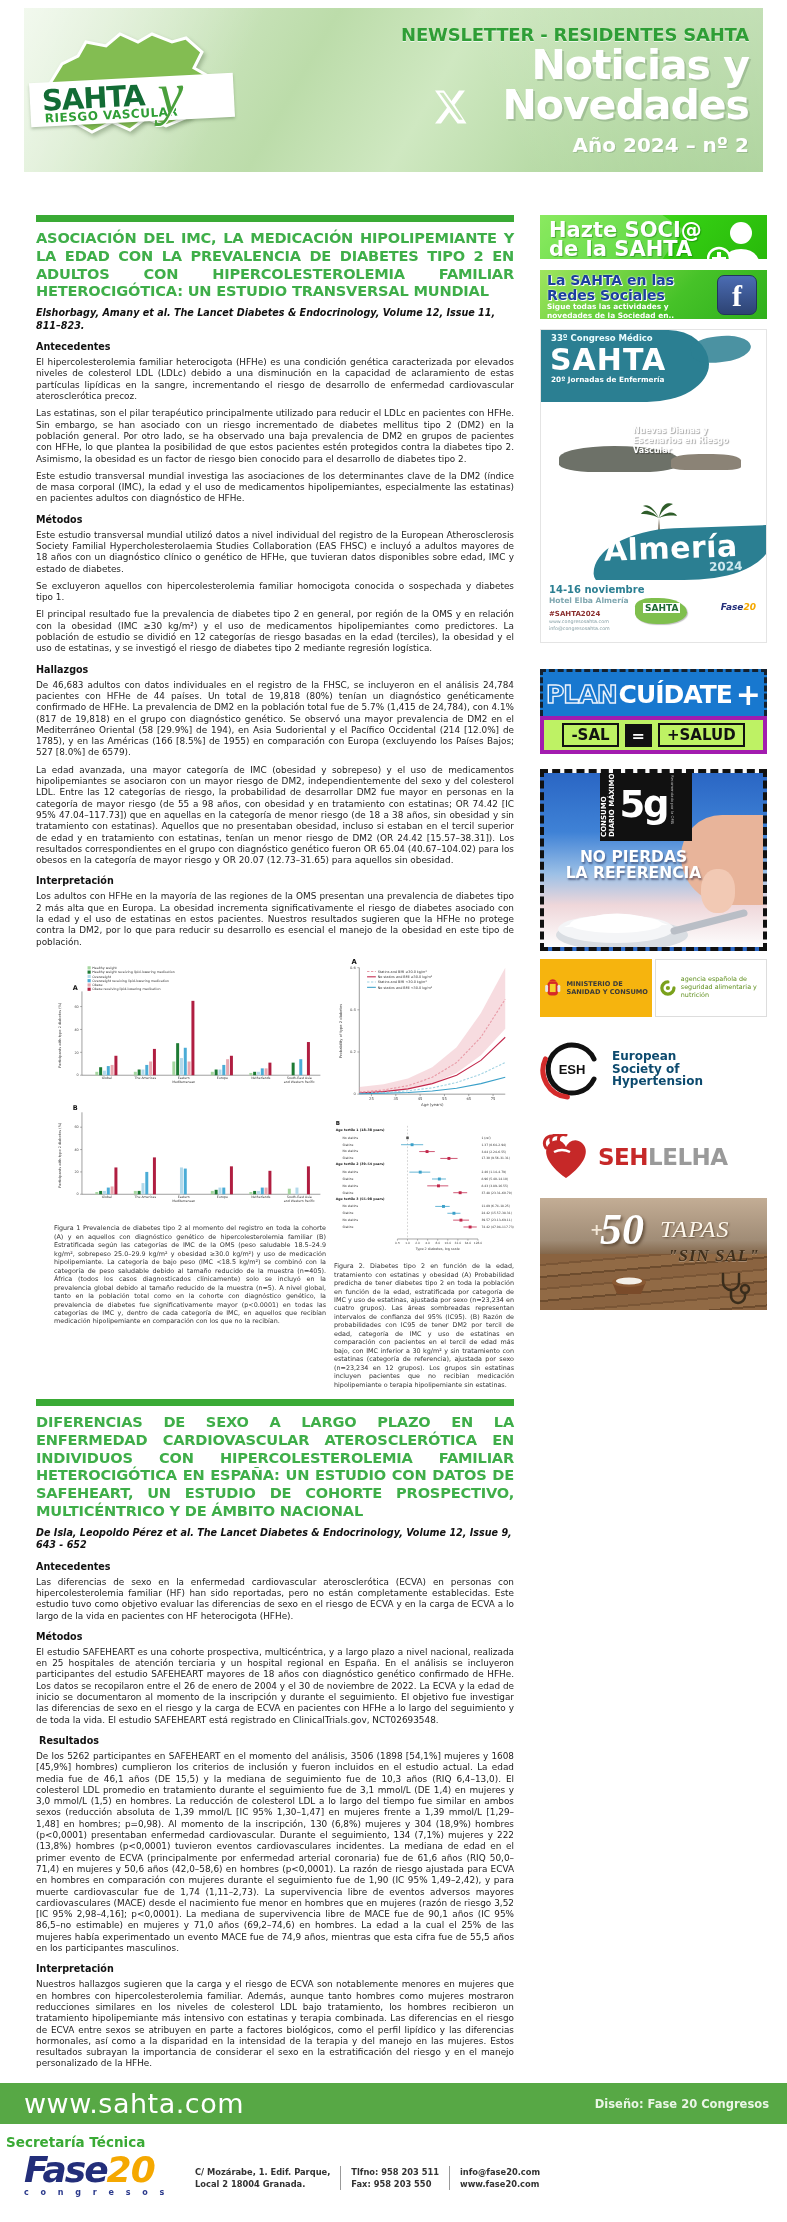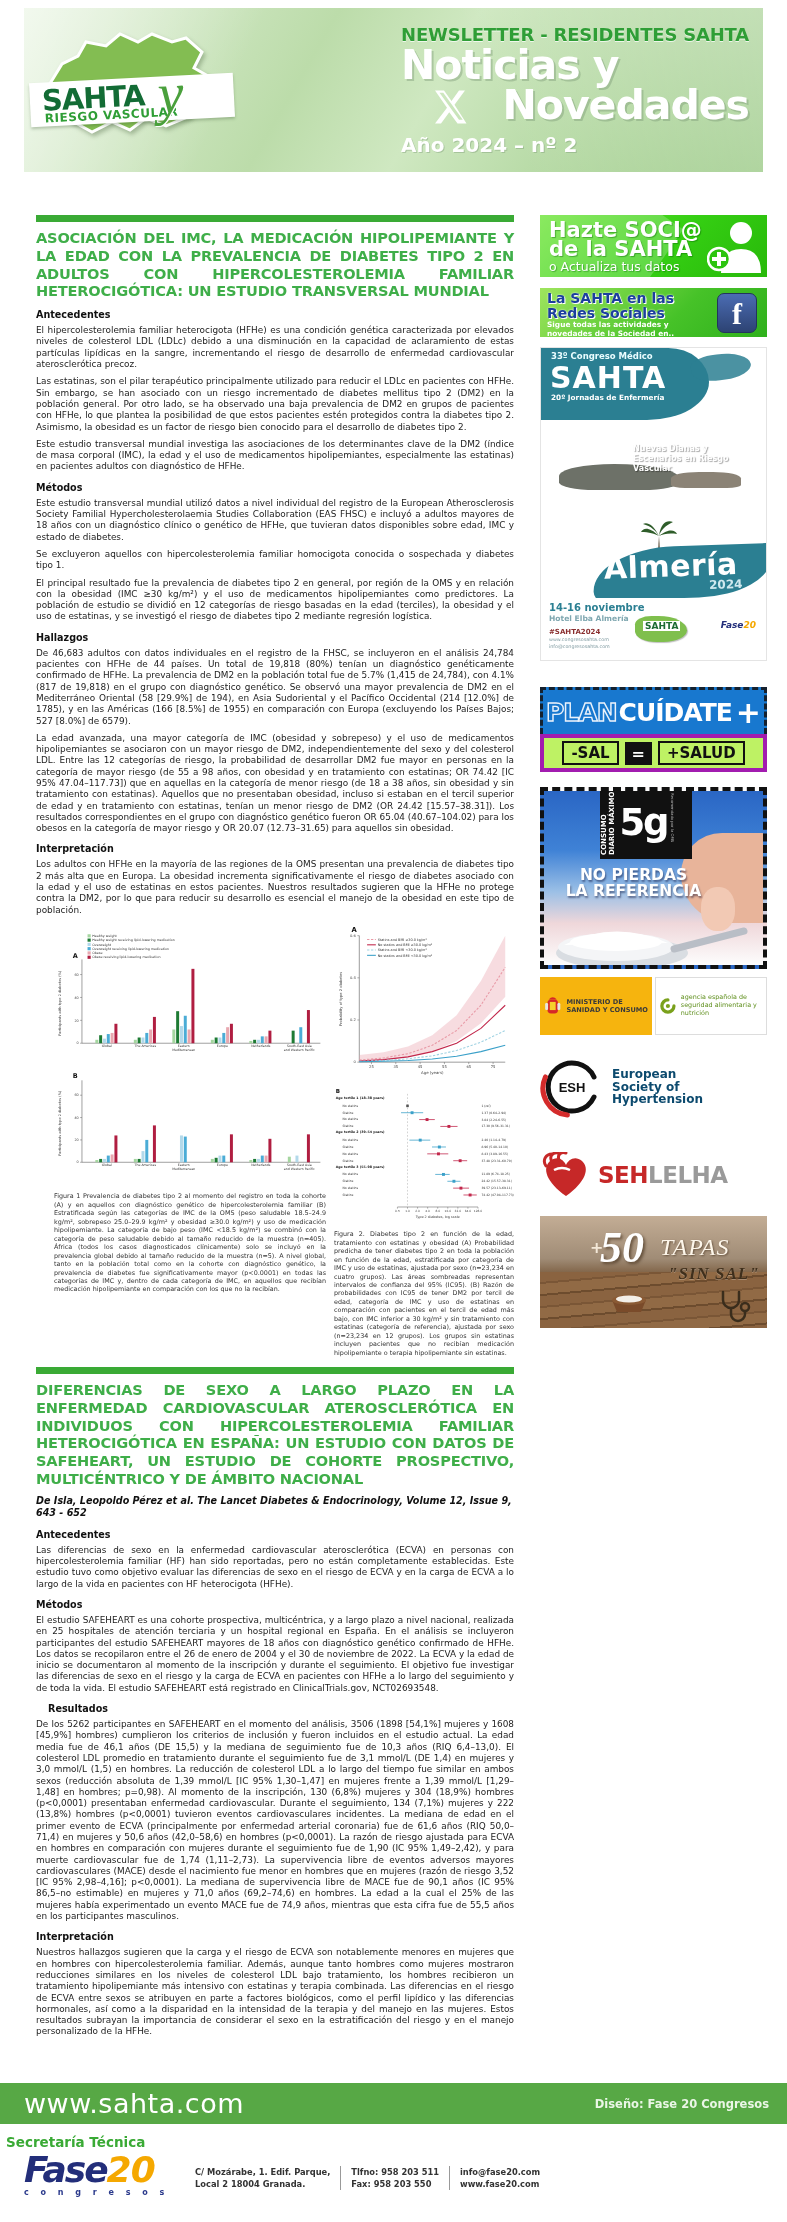--- a/index.html
+++ b/index.html
@@ -13,21 +13,21 @@
       linear-gradient(245deg, rgba(255,255,255,.35) 0%, rgba(255,255,255,0) 38%),
       linear-gradient(120deg,#e2f1da 0%,#bcdcaa 38%,#cfe8c1 55%,#94c67e 100%);}
   .map-wrap{position:absolute;left:10px;top:4px;width:196px;height:152px;}
   .map-wrap svg{filter:drop-shadow(2px 3px 2px rgba(60,90,50,.35));}
   .map-band{position:absolute;left:-4px;top:66px;width:204px;height:44px;background:#fff;
     transform:rotate(-3deg);box-shadow:0 2px 3px rgba(60,90,50,.3);}
   .map-sahta{position:absolute;left:12px;top:1px;font-size:29px;font-weight:900;color:#136c35;letter-spacing:-1px;}
   .map-rv{position:absolute;left:14px;top:29px;font-size:12px;font-weight:800;color:#2f9e36;letter-spacing:.5px;}
   .map-y{position:absolute;left:128px;top:-16px;font-family:"Liberation Serif",serif;font-style:italic;
     font-size:58px;color:#4aa03c;text-shadow:1px 1px 0 #fff;}
-  .header-right{position:absolute;right:14px;top:16px;}
+  .header-right{position:absolute;right:14px;top:16px;text-align:right;}
   .nl-line{font-size:18px;font-weight:800;color:#2f9e36;letter-spacing:-.2px;text-shadow:0 1px 0 rgba(255,255,255,.7);}
   .big-title{font-size:41px;font-weight:800;color:#fff;line-height:.98;letter-spacing:-1px;
     text-shadow:2px 2px 0 rgba(120,150,115,.4);}
   .big-row{display:flex;justify-content:flex-end;align-items:center;gap:34px;}
   .x-icon{width:36px;height:36px;margin-bottom:-4px;}
   .anho{margin-top:8px;font-size:20px;font-weight:800;color:#fff;text-shadow:1px 1px 0 rgba(120,150,115,.4);}
 
   
   .content{position:absolute;top:215px;left:36px;width:727px;display:flex;gap:26px;}
   .main{width:478px;}
@@ -42,21 +42,21 @@
 
   
   .figures{display:flex;gap:8px;margin:8px 0 10px 18px;}
   .figcol1{width:272px;}
   .figcol2{width:180px;}
   .figcap{font-size:6.4px;line-height:1.32;color:#333;text-align:justify;margin-top:4px;}
   .figures svg{width:100%;height:auto;display:block;}
 
   
   .sb{width:227px;box-sizing:border-box;}
-  .sb-hazte{height:62px;position:relative;margin-bottom:11px;color:#fff;
+  .sb-hazte{height:44px;position:relative;margin-bottom:11px;color:#fff;
     background:linear-gradient(135deg,#6ae433 0%,#35cf13 55%,#28b90a 100%);overflow:hidden;}
   .sb-hazte:before{content:"";position:absolute;left:-30px;top:-40px;width:140px;height:160px;
     background:rgba(255,255,255,.22);transform:rotate(35deg);}
   .hz1{position:absolute;left:9px;top:3px;font-size:21px;font-weight:800;text-shadow:1px 1px 1px rgba(0,90,0,.4);}
   .hz2{position:absolute;left:9px;top:22px;font-size:21px;font-weight:800;text-shadow:1px 1px 1px rgba(0,90,0,.4);}
   .hz3{position:absolute;left:9px;top:44px;font-size:12.5px;font-weight:400;text-shadow:1px 1px 1px rgba(0,90,0,.4);}
   .hz-person{position:absolute;right:6px;top:4px;}
   .sb-redes{height:49px;position:relative;margin-bottom:10px;overflow:hidden;
     background:linear-gradient(135deg,#9fe55e 0%,#46c228 60%,#2fb01c 100%);}
   .rd1{position:absolute;left:7px;top:2px;font-size:14px;font-weight:800;color:#1b3f9e;text-shadow:0 0 2px #fff,1px 1px 0 #fff;}
@@ -188,20 +188,21 @@
       </div>
       <div class="anho">Año 2024 – nº 2</div>
     </div>
   </div>
 
   <div class="content">
     <div class="main">
       <section id="article-0">
           <div class="rule"></div>
           <h2 class="art-title" style="margin: 0px 0px 7px;">ASOCIACIÓN DEL IMC, LA MEDICACIÓN HIPOLIPEMIANTE Y LA EDAD CON LA PREVALENCIA DE DIABETES TIPO 2 EN ADULTOS CON HIPERCOLESTEROLEMIA FAMILIAR HETEROCIGÓTICA: UN ESTUDIO TRANSVERSAL MUNDIAL</h2>
+          <div class="art-cite">Elshorbagy, Amany et al. The Lancet Diabetes &amp; Endocrinology, Volume 12, Issue 11, 811–823.</div>
           <h3 class="sec-h" style="margin: 9px 0px 5px;">Antecedentes</h3>
           <p class="para">El hipercolesterolemia familiar heterocigota (HFHe) es una condición genética caracterizada por elevados niveles de colesterol LDL (LDLc) debido a una disminución en la capacidad de aclaramiento de estas partículas lipídicas en la sangre, incrementando el riesgo de desarrollo de enfermedad cardiovascular aterosclerótica precoz.</p>
           <p class="para">Las estatinas, son el pilar terapéutico principalmente utilizado para reducir el LDLc en pacientes con HFHe. Sin embargo, se han asociado con un riesgo incrementado de diabetes mellitus tipo 2 (DM2) en la población general. Por otro lado, se ha observado una baja prevalencia de DM2 en grupos de pacientes con HFHe, lo que plantea la posibilidad de que estos pacientes estén protegidos contra la diabetes tipo 2. Asimismo, la obesidad es un factor de riesgo bien conocido para el desarrollo de diabetes tipo 2.</p>
           <p class="para">Este estudio transversal mundial investiga las asociaciones de los determinantes clave de la DM2 (índice de masa corporal (IMC), la edad y el uso de medicamentos hipolipemiantes, especialmente las estatinas) en pacientes adultos con diagnóstico de HFHe.</p>
           <h3 class="sec-h" style="margin: 9px 0px 5px;">Métodos</h3>
           <p class="para">Este estudio transversal mundial utilizó datos a nivel individual del registro de la European Atherosclerosis Society Familial Hypercholesterolaemia Studies Collaboration (EAS FHSC) e incluyó a adultos mayores de 18 años con un diagnóstico clínico o genético de HFHe, que tuvieran datos disponibles sobre edad, IMC y estado de diabetes.</p>
           <p class="para">Se excluyeron aquellos con hipercolesterolemia familiar homocigota conocida o sospechada y diabetes tipo 1.</p>
           <p class="para">El principal resultado fue la prevalencia de diabetes tipo 2 en general, por región de la OMS y en relación con la obesidad (IMC ≥30 kg/m²) y el uso de medicamentos hipolipemiantes como predictores. La población de estudio se dividió en 12 categorías de riesgo basadas en la edad (terciles), la obesidad y el uso de estatinas, y se investigó el riesgo de diabetes tipo 2 mediante regresión logística.</p>
           <h3 class="sec-h" style="margin: 9px 0px 5px;">Hallazgos</h3>
           <p class="para">De 46,683 adultos con datos individuales en el registro de la FHSC, se incluyeron en el análisis 24,784 pacientes con HFHe de 44 países. Un total de 19,818 (80%) tenían un diagnóstico genéticamente confirmado de HFHe. La prevalencia de DM2 en la población total fue de 5.7% (1,415 de 24,784), con 4.1% (817 de 19,818) en el grupo con diagnóstico genético. Se observó una mayor prevalencia de DM2 en el Mediterráneo Oriental (58 [29.9%] de 194), en Asia Sudoriental y el Pacífico Occidental (214 [12.0%] de 1785), y en las Américas (166 [8.5%] de 1955) en comparación con Europa (excluyendo los Países Bajos; 527 [8.0%] de 6579).</p>
@@ -450,21 +451,21 @@
       </div>
 
       <section id="article-1">
           <div class="rule"></div>
           <h2 class="art-title" style="margin: 0px 0px 7px;">DIFERENCIAS DE SEXO A LARGO PLAZO EN LA ENFERMEDAD CARDIOVASCULAR ATEROSCLERÓTICA EN INDIVIDUOS CON HIPERCOLESTEROLEMIA FAMILIAR HETEROCIGÓTICA EN ESPAÑA: UN ESTUDIO CON DATOS DE SAFEHEART, UN ESTUDIO DE COHORTE PROSPECTIVO, MULTICÉNTRICO Y DE ÁMBITO NACIONAL</h2>
           <div class="art-cite">De Isla, Leopoldo Pérez et al. The Lancet Diabetes &amp; Endocrinology, Volume 12, Issue 9, 643 - 652</div>
           <h3 class="sec-h" style="margin: 9px 0px 5px;">Antecedentes</h3>
           <p class="para">Las diferencias de sexo en la enfermedad cardiovascular aterosclerótica (ECVA) en personas con hipercolesterolemia familiar (HF) han sido reportadas, pero no están completamente establecidas. Este estudio tuvo como objetivo evaluar las diferencias de sexo en el riesgo de ECVA y en la carga de ECVA a lo largo de la vida en pacientes con HF heterocigota (HFHe).</p>
           <h3 class="sec-h" style="margin: 9px 0px 5px;">Métodos</h3>
           <p class="para">El estudio SAFEHEART es una cohorte prospectiva, multicéntrica, y a largo plazo a nivel nacional, realizada en 25 hospitales de atención terciaria y un hospital regional en España. En el análisis se incluyeron participantes del estudio SAFEHEART mayores de 18 años con diagnóstico genético confirmado de HFHe. Los datos se recopilaron entre el 26 de enero de 2004 y el 30 de noviembre de 2022. La ECVA y la edad de inicio se documentaron al momento de la inscripción y durante el seguimiento. El objetivo fue investigar las diferencias de sexo en el riesgo y la carga de ECVA en pacientes con HFHe a lo largo del seguimiento y de toda la vida. El estudio SAFEHEART está registrado en ClinicalTrials.gov, NCT02693548.</p>
-          <h3 class="sec-h" style="margin: 9px 12px 5px;">Resultados</h3>
+          <h3 class="sec-h" style="margin: 9px 3px 5px;">Resultados</h3>
           <p class="para">De los 5262 participantes en SAFEHEART en el momento del análisis, 3506 (1898 [54,1%] mujeres y 1608 [45,9%] hombres) cumplieron los criterios de inclusión y fueron incluidos en el estudio actual. La edad media fue de 46,1 años (DE 15,5) y la mediana de seguimiento fue de 10,3 años (RIQ 6,4–13,0). El colesterol LDL promedio en tratamiento durante el seguimiento fue de 3,1 mmol/L (DE 1,4) en mujeres y 3,0 mmol/L (1,5) en hombres. La reducción de colesterol LDL a lo largo del tiempo fue similar en ambos sexos (reducción absoluta de 1,39 mmol/L [IC 95% 1,30–1,47] en mujeres frente a 1,39 mmol/L [1,29–1,48] en hombres; p=0,98). Al momento de la inscripción, 130 (6,8%) mujeres y 304 (18,9%) hombres (p&lt;0,0001) presentaban enfermedad cardiovascular. Durante el seguimiento, 134 (7,1%) mujeres y 222 (13,8%) hombres (p&lt;0,0001) tuvieron eventos cardiovasculares incidentes. La mediana de edad en el primer evento de ECVA (principalmente por enfermedad arterial coronaria) fue de 61,6 años (RIQ 50,0–71,4) en mujeres y 50,6 años (42,0–58,6) en hombres (p&lt;0,0001). La razón de riesgo ajustada para ECVA en hombres en comparación con mujeres durante el seguimiento fue de 1,90 (IC 95% 1,49–2,42), y para muerte cardiovascular fue de 1,74 (1,11–2,73). La supervivencia libre de eventos adversos mayores cardiovasculares (MACE) desde el nacimiento fue menor en hombres que en mujeres (razón de riesgo 3,52 [IC 95% 2,98–4,16]; p&lt;0,0001). La mediana de supervivencia libre de MACE fue de 90,1 años (IC 95% 86,5–no estimable) en mujeres y 71,0 años (69,2–74,6) en hombres. La edad a la cual el 25% de las mujeres había experimentado un evento MACE fue de 74,9 años, mientras que esta cifra fue de 55,5 años en los participantes masculinos.</p>
           <h3 class="sec-h" style="margin: 9px 0px 5px;">Interpretación</h3>
           <p class="para">Nuestros hallazgos sugieren que la carga y el riesgo de ECVA son notablemente menores en mujeres que en hombres con hipercolesterolemia familiar. Además, aunque tanto hombres como mujeres mostraron reducciones similares en los niveles de colesterol LDL bajo tratamiento, los hombres recibieron un tratamiento hipolipemiante más intensivo con estatinas y terapia combinada. Las diferencias en el riesgo de ECVA entre sexos se atribuyen en parte a factores biológicos, como el perfil lipídico y las diferencias hormonales, así como a la disparidad en la intensidad de la terapia y del manejo en las mujeres. Estos resultados subrayan la importancia de considerar el sexo en la estratificación del riesgo y en el manejo personalizado de la HFHe.</p>
         </section>
     </div>
 
     <div class="side sb">
 
       <div class="sb-hazte">
         <div class="hz1">Hazte SOCI@</div>

